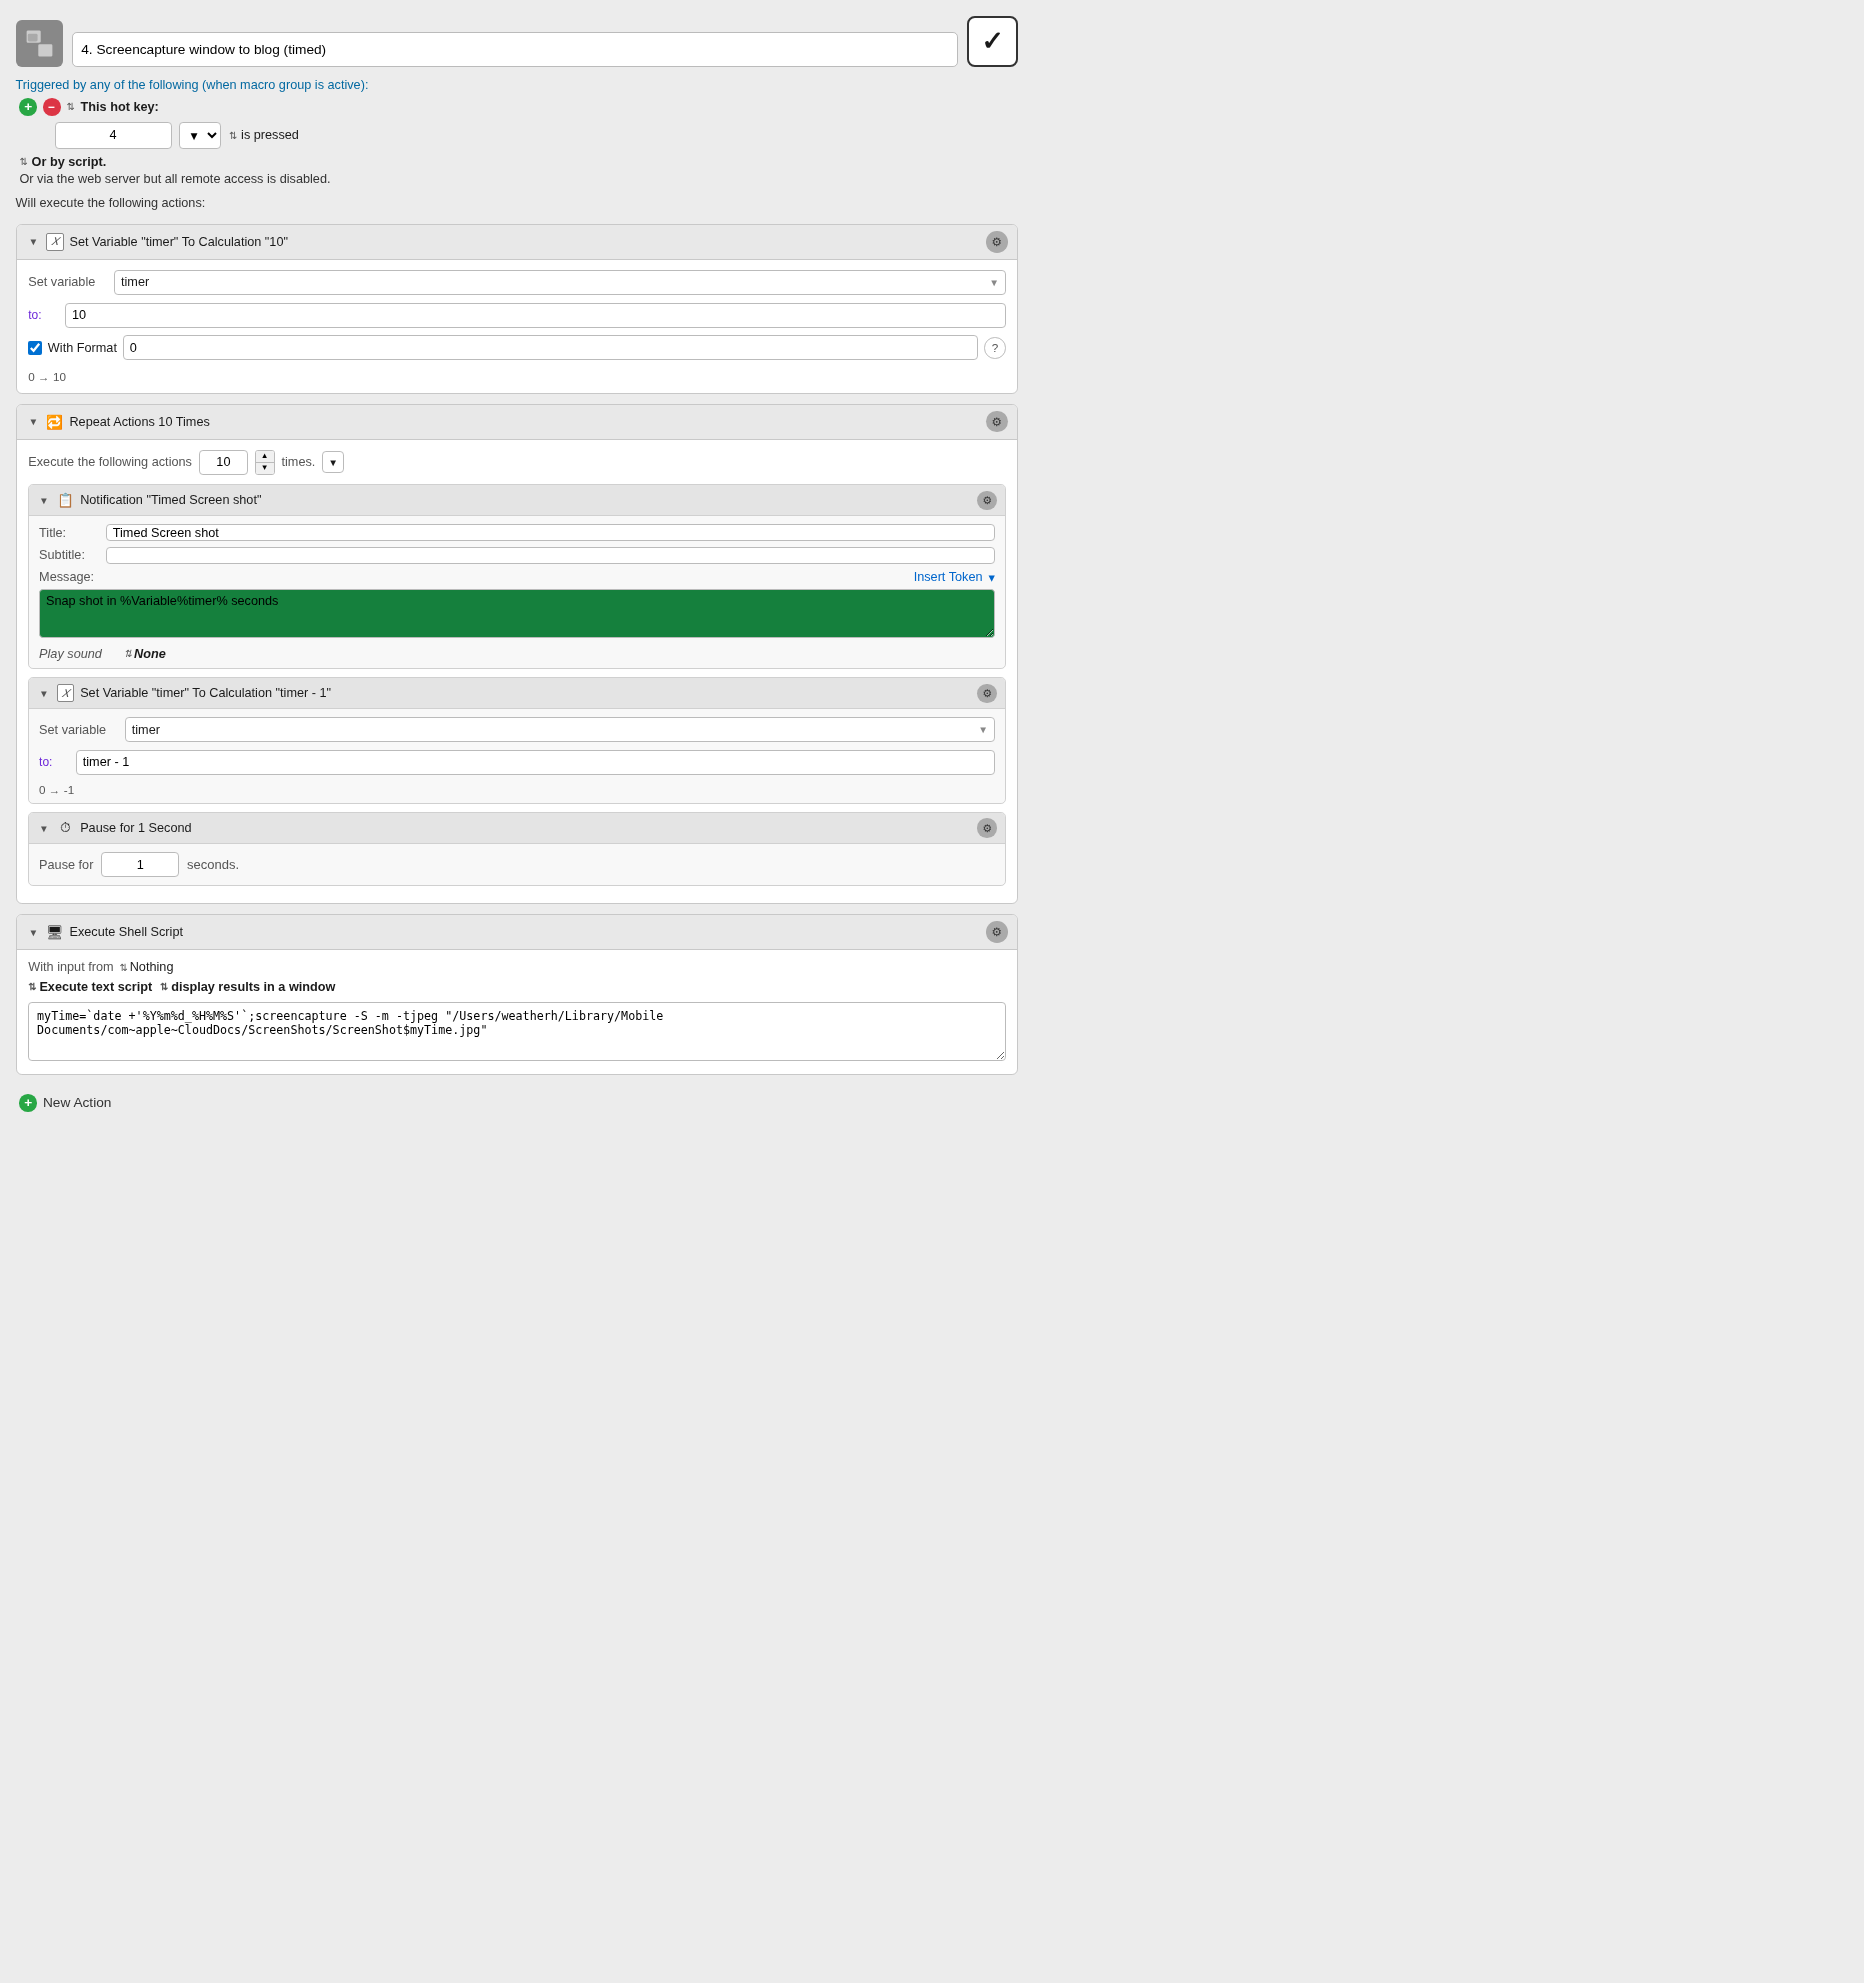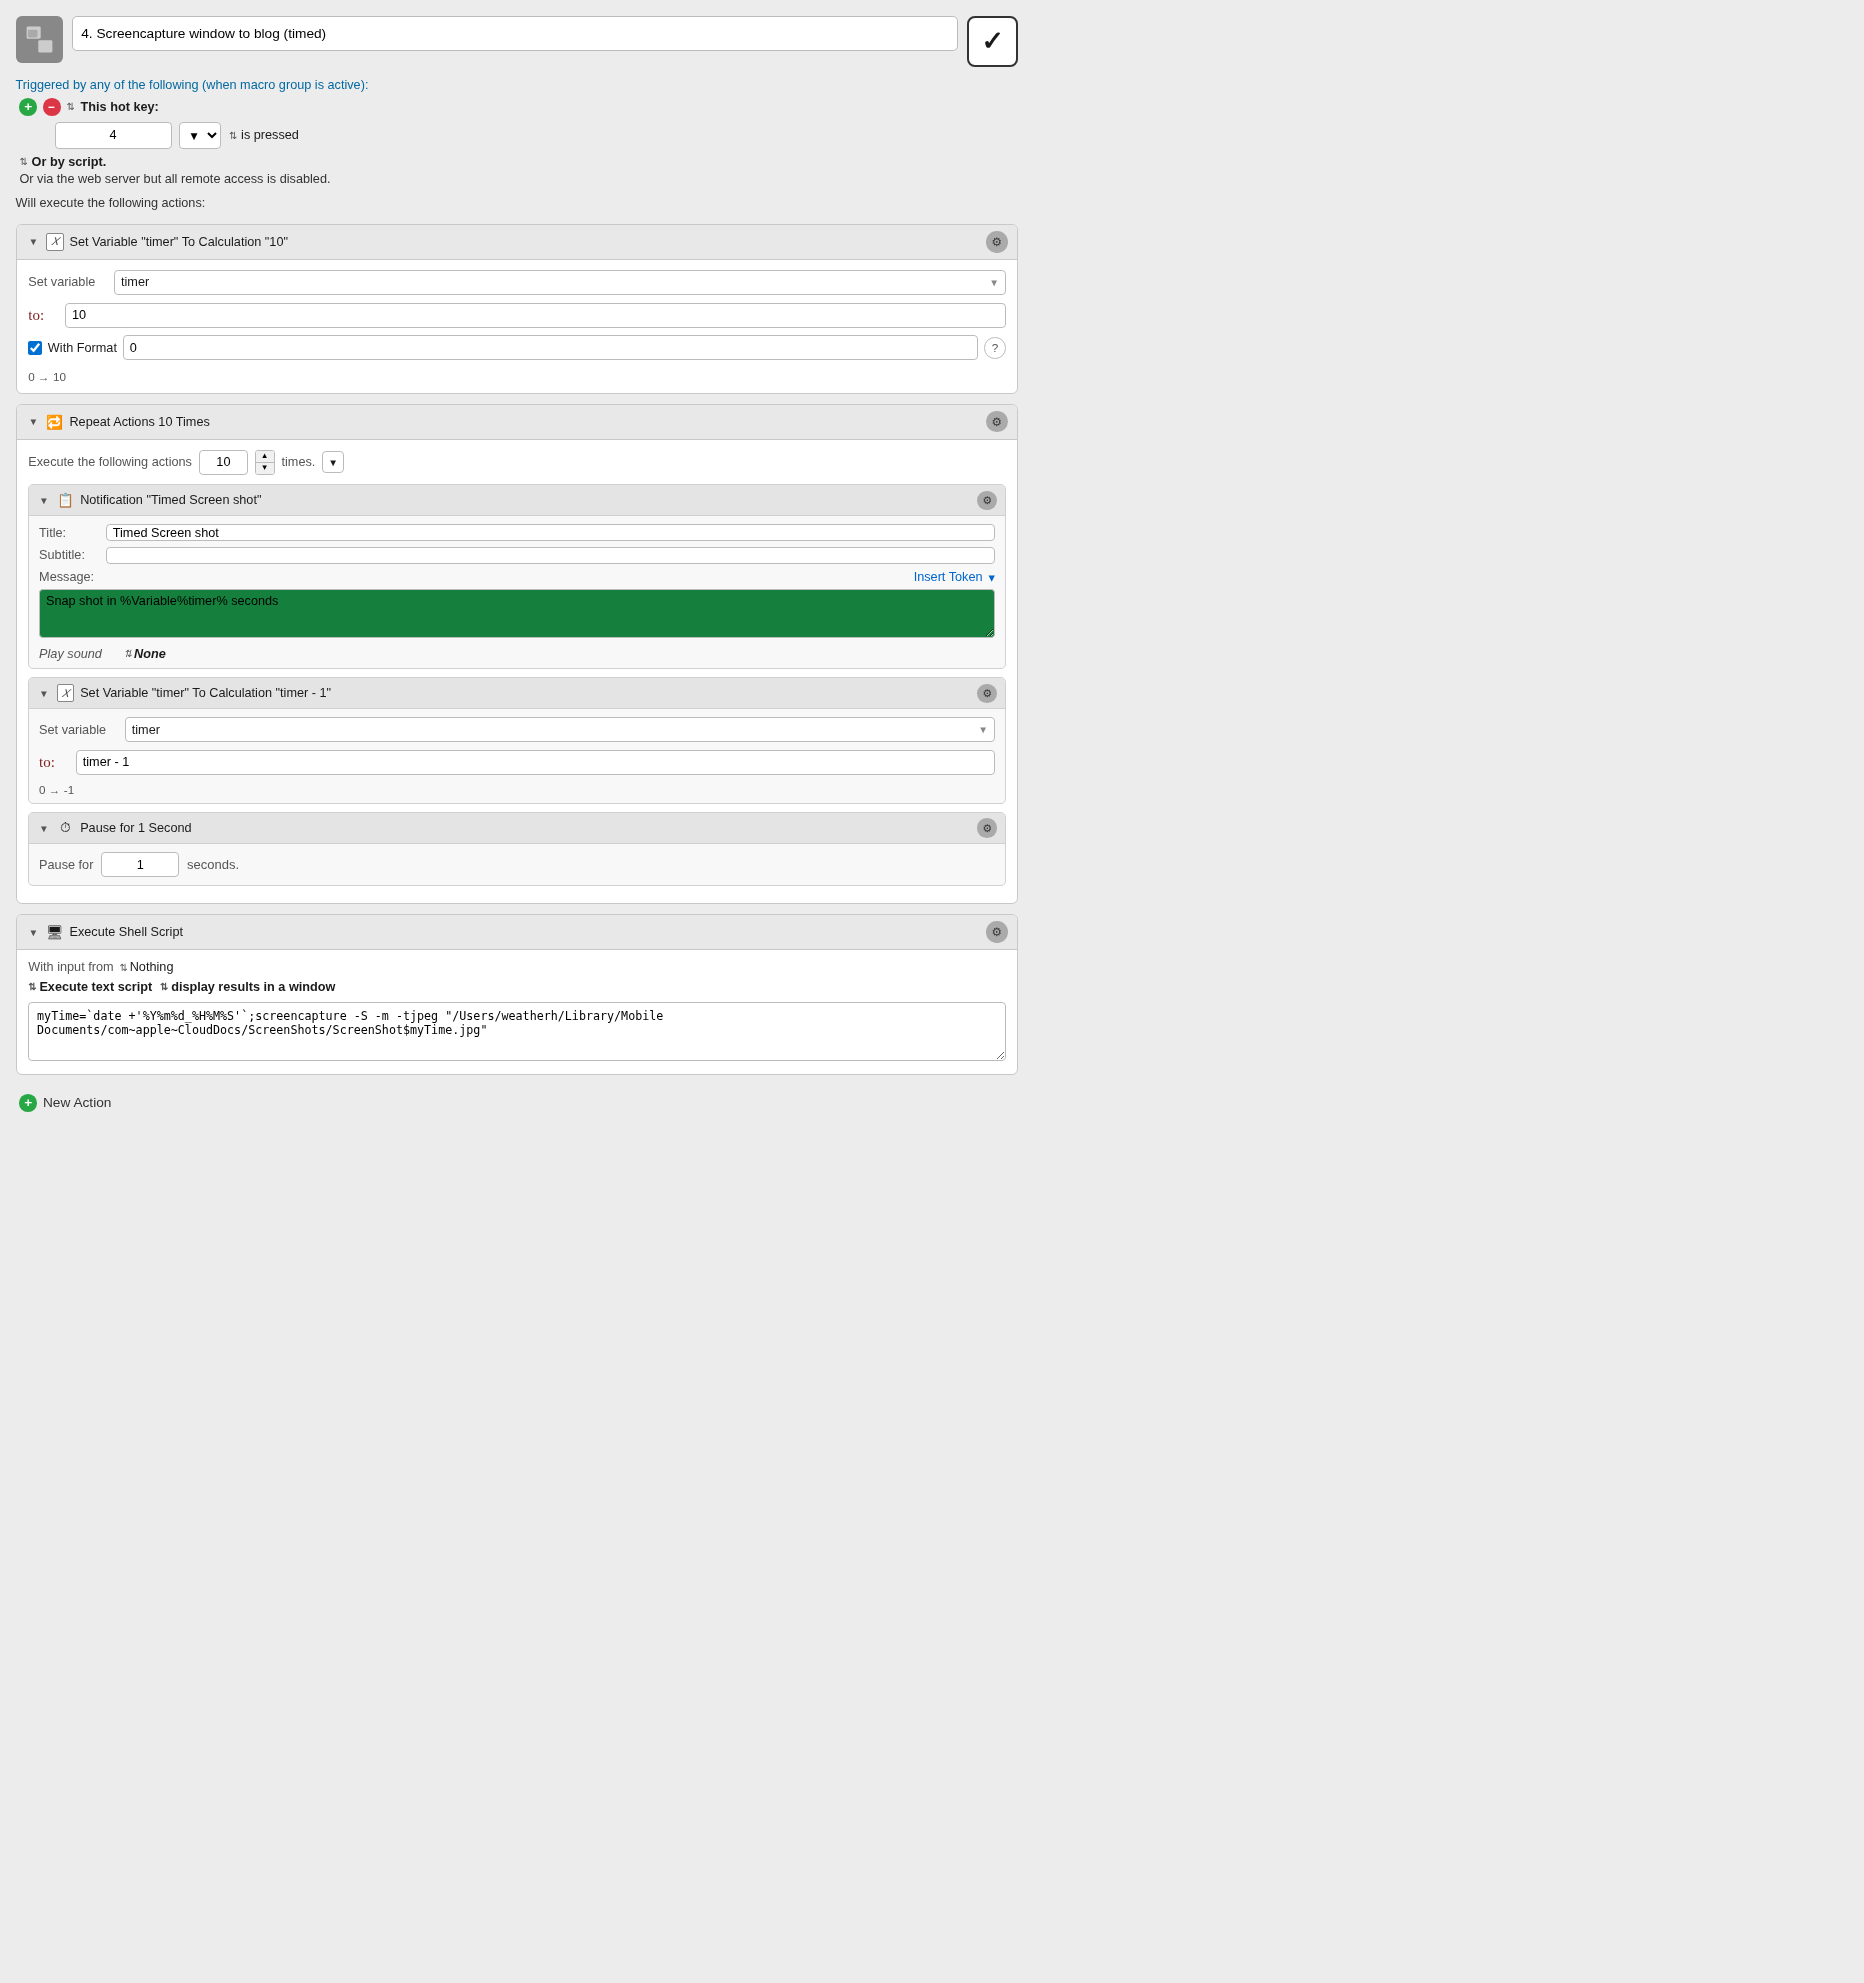--- a/index.html
+++ b/index.html
@@ -9,21 +9,21 @@
       background: #ececec;
       color: #1a1a1a;
       width: 1034px;
       min-height: 1984px;
       padding: 15.6px;
     }
 
     
     .header-bar {
       display: flex;
-      align-items: flex-start;
+      align-items: flex-end;
       gap: 9.8px;
       margin-bottom: 11.7px;
     }
     .macro-icon {
       width: 47px;
       height: 47px;
       background: #888;
       border-radius: 5.9px;
       display: flex;
       align-items: center;
@@ -208,24 +208,23 @@
       background: white;
       display: flex; align-items: center; justify-content: space-between;
     }
     .to-row {
       display: flex;
       align-items: center;
       gap: 7.8px;
       margin-bottom: 7.8px;
     }
     .to-label {
-      color: #7f1d1d;
+      color: #6d28d9;
       min-width: 29px;
-      font-size: 15px;
-      font-family: Liberation Serif, serif;
+      font-size: 12px;
     }
     .to-input {
       flex: 1;
       height: 25px;
       border: 1px solid #bbb;
       border-radius: 3.9px;
       padding: 0 5.9px;
       font-size: 12.7px;
       background: white;
     }

